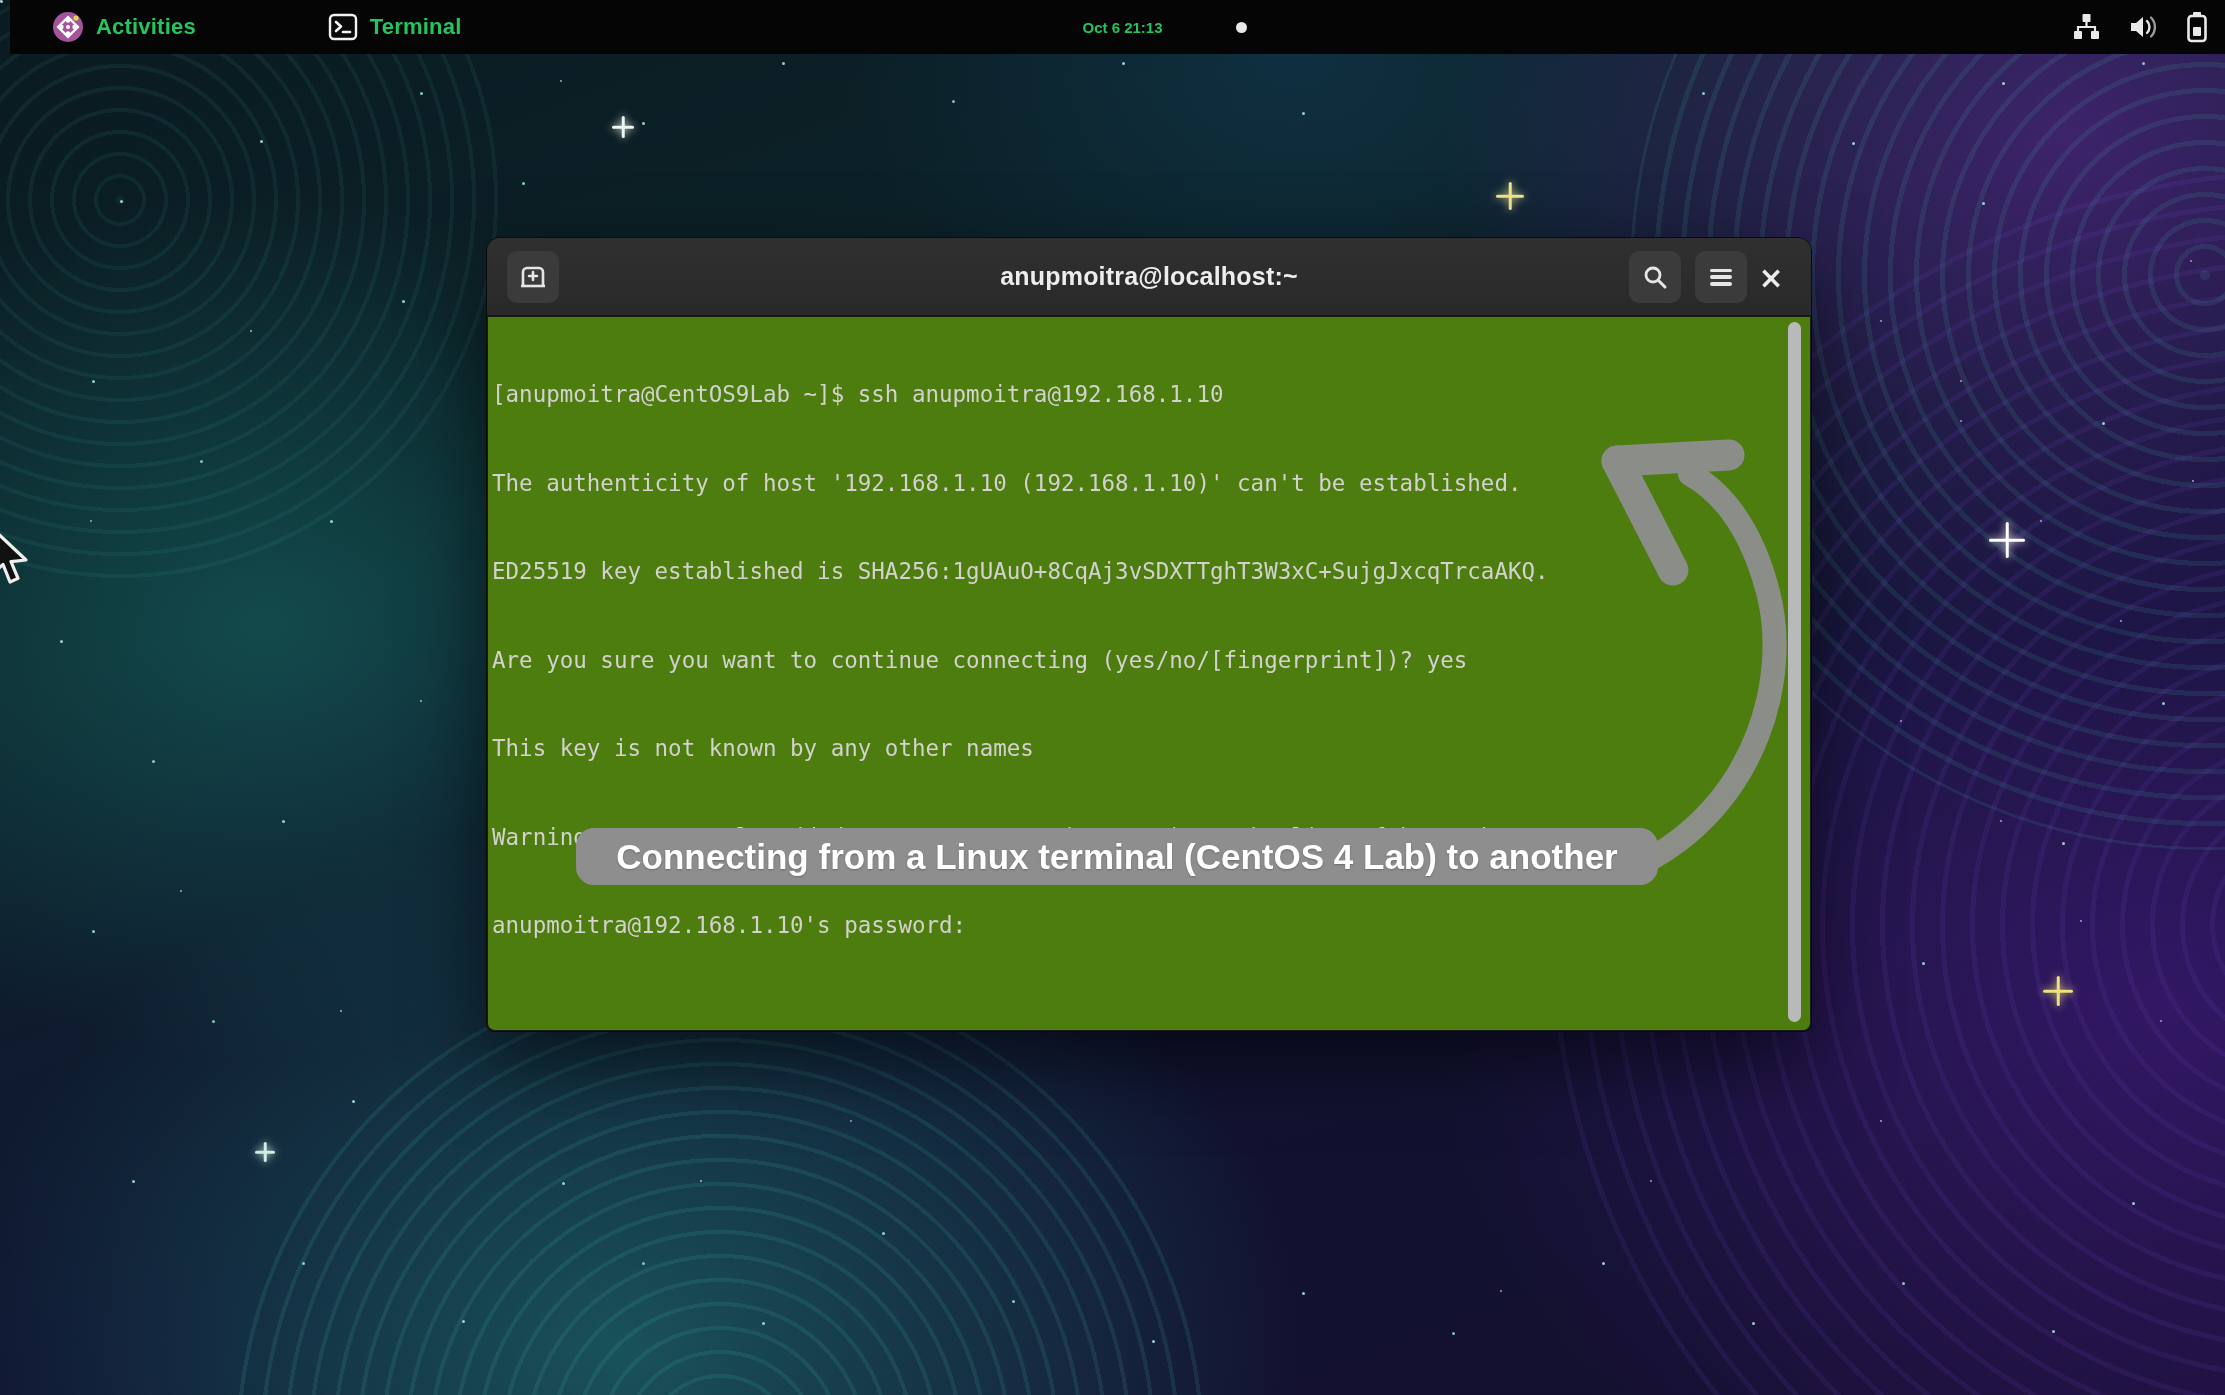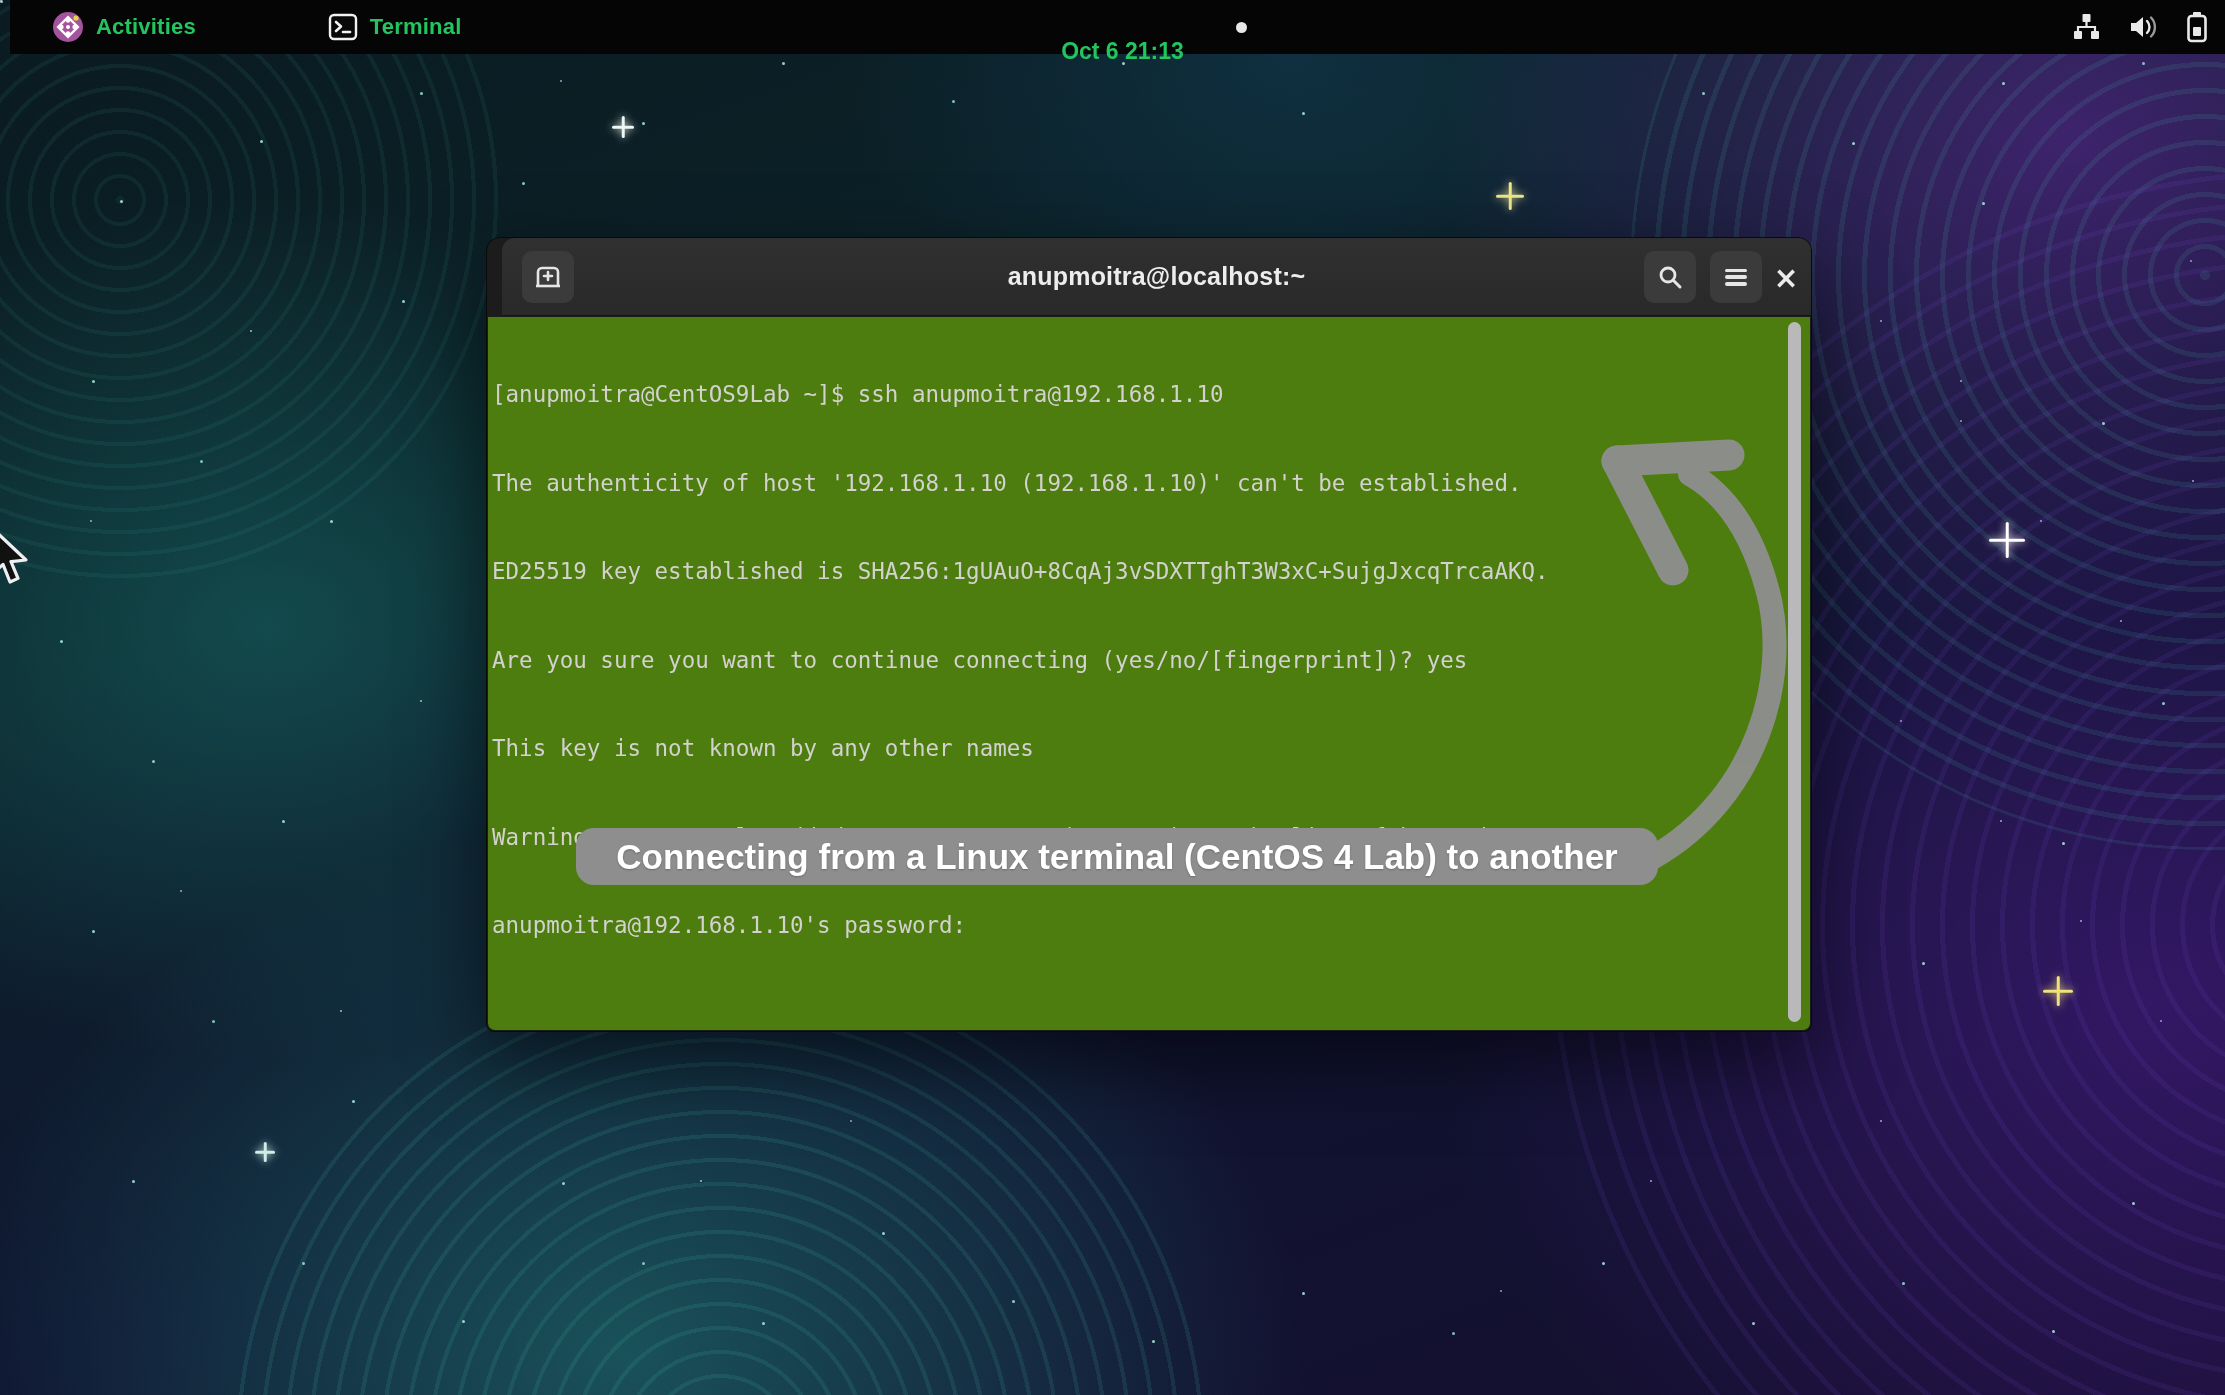--- a/index.html
+++ b/index.html
@@ -55,31 +55,31 @@
 
   
   .topbar { position:absolute; left:10px; top:0; width:2225px; height:54px; background:#050505; z-index:40;
     display:flex; align-items:center; color:#22c55e; }
   .tb-left { display:flex; align-items:center; gap:8px; padding-left:28px; }
   .tb-item { display:flex; align-items:center; gap:12px; height:54px; padding:0 14px; cursor:pointer; }
   .tb-label { font-size:22px; font-weight:700; letter-spacing:.2px; }
   .activities-badge { width:32px; height:32px; }
   .term-app-icon { width:30px; height:30px; }
   .tb-clock { position:absolute; left:50%; transform:translateX(-50%); top:0; height:54px;
-    display:flex; align-items:center; font-size:23px; font-weight:700;margin-top:24px; }
+    display:flex; align-items:center; font-size:15px; font-weight:700; }
   .notif-dot { position:absolute; left:1226px; top:22px; width:11px; height:11px; border-radius:50%;
     background:#e8e8e8; }
   .tb-right { position:absolute; right:0; top:0; height:54px; display:flex; align-items:center; gap:26px;
     padding-right:26px; }
   .tb-right svg { display:block; }
 
   
   .window { position:absolute; left:486px; top:237px; width:1326px; height:795px; z-index:10;
     border-radius:14px 14px 8px 8px; background:#1c1c1c; border:1px solid #0a0a0a;
-    box-shadow: 0 30px 80px rgba(0,0,0,0.55); padding-left: 15px; }
+    box-shadow: 0 30px 80px rgba(0,0,0,0.55); }
   .titlebar { position:relative; height:78px; border-radius:13px 13px 0 0;
     background:linear-gradient(#303030,#292929); border-bottom:1px solid #151515;
     display:flex; align-items:center; }
   .tb-btn { position:absolute; top:13px; width:52px; height:52px; border-radius:10px; background:#3b3b3b;
     display:flex; align-items:center; justify-content:center; cursor:pointer; }
   .btn-newtab { left:20px; }
   .btn-search { left:1142px; }
   .btn-menu   { left:1208px; }
   .menu-bars { width:22px; height:17px; display:flex; flex-direction:column; justify-content:space-between; }
   .menu-bars b { display:block; height:3.5px; border-radius:2px; background:#e6e6e6; }

